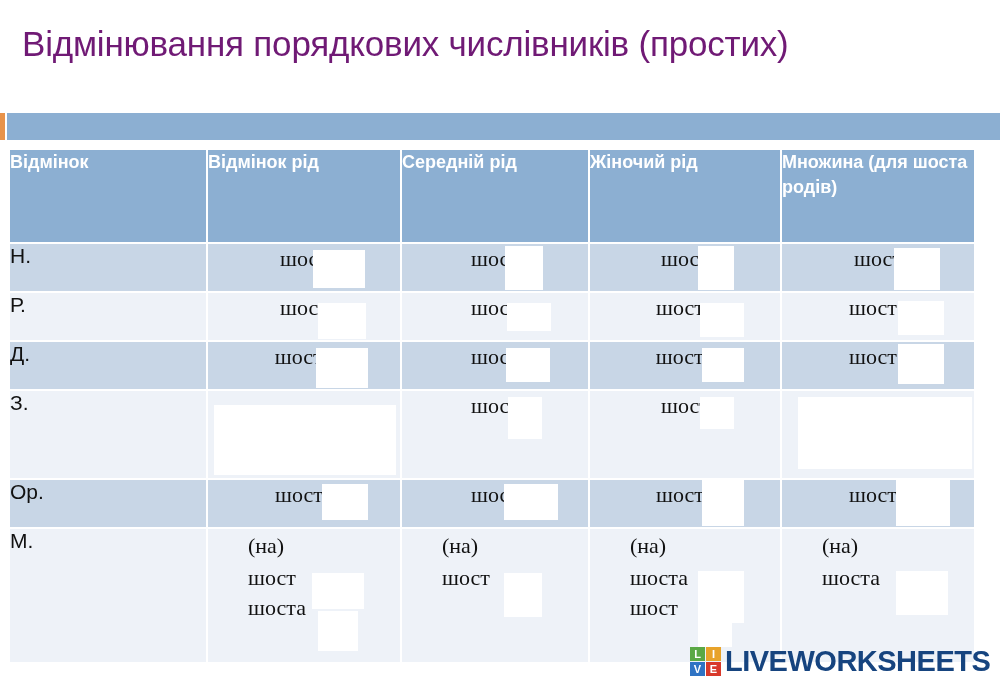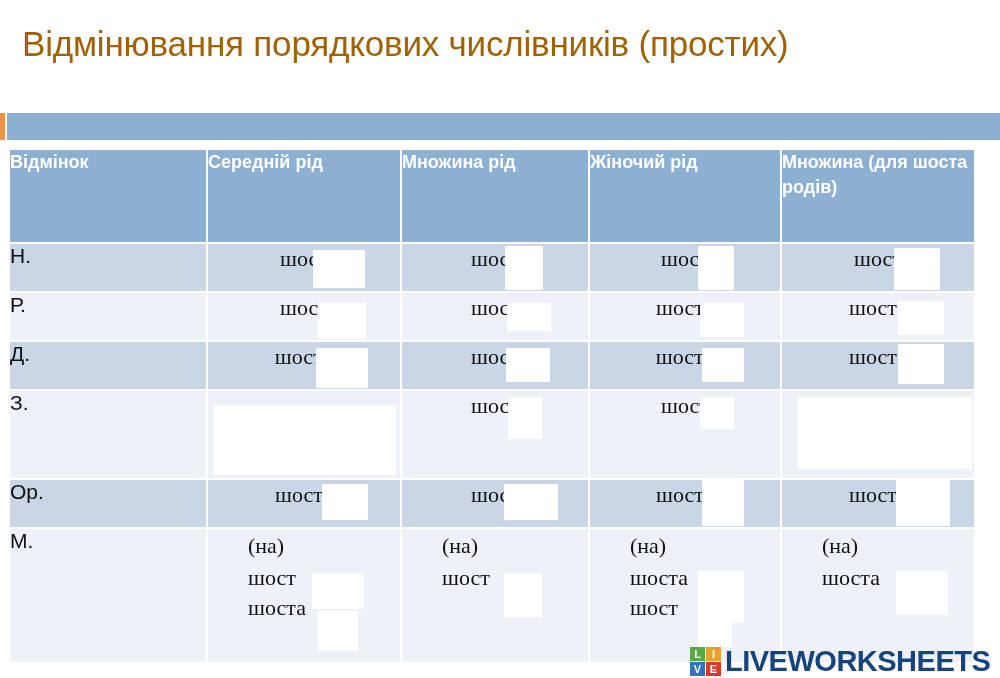--- a/index.html
+++ b/index.html
@@ -16,21 +16,21 @@
   }
 
   
   .slide-title {
     position: absolute;
     left: 22px;
     top: 22px;
     width: 940px;
     font-size: 35px;
     line-height: 44px;
-    color: #a16207;
+    color: #701a75;
     font-weight: 400;
     letter-spacing: -0.2px;
     white-space: nowrap;
   }
 
   
   .accent-bar-wrap {
     position: absolute;
     left: 0px;
     top: 113px;
@@ -189,22 +189,22 @@
   <colgroup>
     <col class="col-case">
     <col class="col-masc">
     <col class="col-fem">
     <col class="col-neut">
     <col class="col-plur">
   </colgroup>
   <thead>
     <tr>
       <th>Відмінок</th>
+      <th>Відмінок рід</th>
       <th>Середній рід</th>
-      <th>Множина рід</th>
       <th>Жіночий рід</th>
       <th>Множина (для шоста родів)</th>
     </tr>
   </thead>
   <tbody>
 
     <tr class="row-dark r-short">
       <td class="case-cell">Н.</td>
       <td class="form-cell">
         <span class="stem-line">шост</span>

